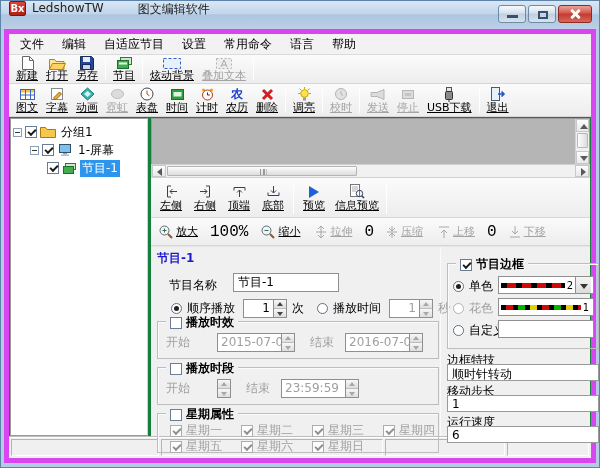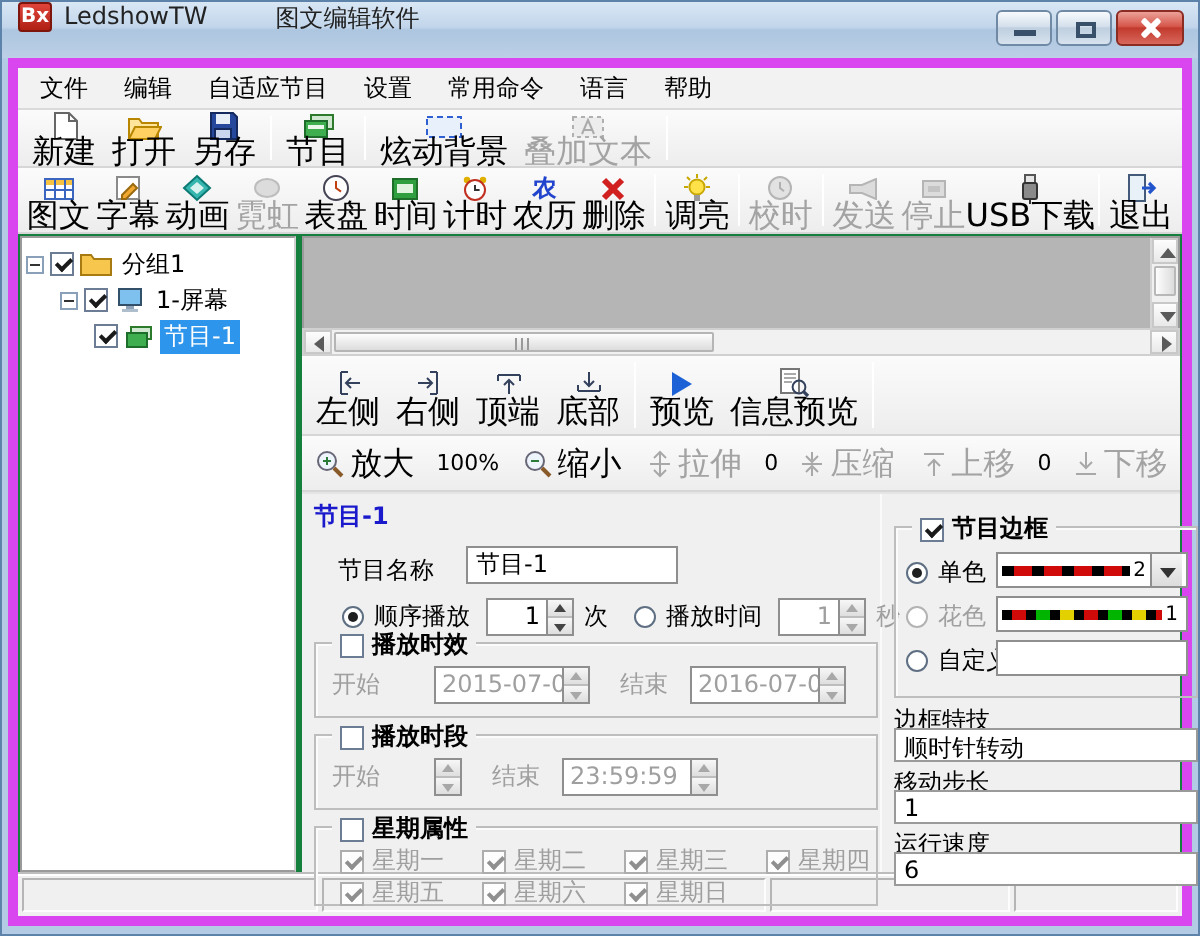--- a/index.html
+++ b/index.html
@@ -27,21 +27,21 @@
   
   .client { position:absolute; left:3px; right:3px; top:28px; bottom:4px; background:#15803d;
     border:5px solid #d946ef; display:flex; flex-direction:column; }
 
   .menubar { height:21px; background:#f2f2f2; border-bottom:1px solid #dadada; display:flex; align-items:center; padding:0 2px; }
   .menu-item { padding:2px 9px; cursor:default; }
 
   .toolbar { display:flex; align-items:stretch; background:linear-gradient(#fbfbfb,#ededed); border-bottom:1px solid #d6d6d6; padding:1px 3px; }
   .toolbar.row1 { height:29px; } .toolbar.row2 { height:33px; }
   .tb-btn { display:flex; flex-direction:column; align-items:center; justify-content:center; padding:0 4px; min-width:30px; gap:0px; }
-  .tb-btn .lbl { font-size:16px; line-height:12px; white-space:nowrap; }
+  .tb-btn .lbl { font-size:11px; line-height:12px; white-space:nowrap;text-decoration:underline; }
   .tb-btn.disabled .lbl { color:#a3a3a3; }
   .tbsep { width:1px; background:#c9c9c9; border-right:1px solid #ffffff; margin:2px 3px; }
   .ic { display:flex; align-items:center; justify-content:center; height:16px; }
   .lunar-glyph { color:#2244cc; font-weight:bold; font-size:12px; line-height:14px; }
 
   
   .main { flex:1; display:flex; min-height:0; padding:1px 1px 0 1px; }
   .tree-panel { width:138px; background:#fff; border:1px solid #9a9a9a; border-right-color:#d0d0d0; margin-right:3px; padding:4px 2px; overflow:hidden; }
   .tree-row { display:flex; align-items:center; height:18px; gap:3px; white-space:nowrap; }
   .expander { width:9px; height:9px; border:1px solid #8aa0b8; background:#fff; position:relative; flex:0 0 auto; }
@@ -69,21 +69,21 @@
   .tri.up   { left:3px; top:4px;  border-left:4px solid transparent; border-right:4px solid transparent; border-bottom:5px solid #5a5a5a; }
   .tri.down { left:3px; top:4px;  border-left:4px solid transparent; border-right:4px solid transparent; border-top:5px solid #5a5a5a; }
   .sc-btn.h { position:absolute; top:0; width:14px; height:12px; }
   .tri.left { left:4px; top:2px; border-top:4px solid transparent; border-bottom:4px solid transparent; border-right:5px solid #5a5a5a; }
   .tri.right{ left:5px; top:2px; border-top:4px solid transparent; border-bottom:4px solid transparent; border-left:5px solid #5a5a5a; }
 
   .alignbar { height:40px; } .zoombar { height:28px; }
   .alignbar .tb-btn, .zoombar .tb-btn { min-width:34px; }
   .zoombar { align-items:center; }
   .zoombar .tb-btn { flex-direction:row; gap:3px; }
-  .inline-num { padding:0 8px; font-size:11px; }
+  .inline-num { padding:0 8px; font-size:16px;font-family:Liberation Mono, monospace; }
   .play-tri { width:0; height:0; border-left:10px solid #1c62d6; border-top:6px solid transparent; border-bottom:6px solid transparent; }
 
   
   .form { flex:1; position:relative; background:#f0f0f0; border-top:1px solid #e5e5e5; }
   .vdivider { position:absolute; left:289px; top:0; bottom:0; width:1px; background:#d0d0d0; border-right:1px solid #fafafa; }
   .form-header { position:absolute; left:6px; top:3px; color:#1a1acc; font-weight:bold; }
   .flabel { position:absolute; white-space:nowrap; }
   .dis-txt { color:#9f9f9f; }
   .txt { position:absolute; border:1px solid #8f8f8f; background:#fff; height:19px; font:12px "DejaVu Sans","Liberation Sans",sans-serif; padding:1px 4px; }
   .valuebox { border:1px solid #9a9a9a; background:#fff; padding:1px 4px; height:17px; overflow:hidden; white-space:nowrap; }

